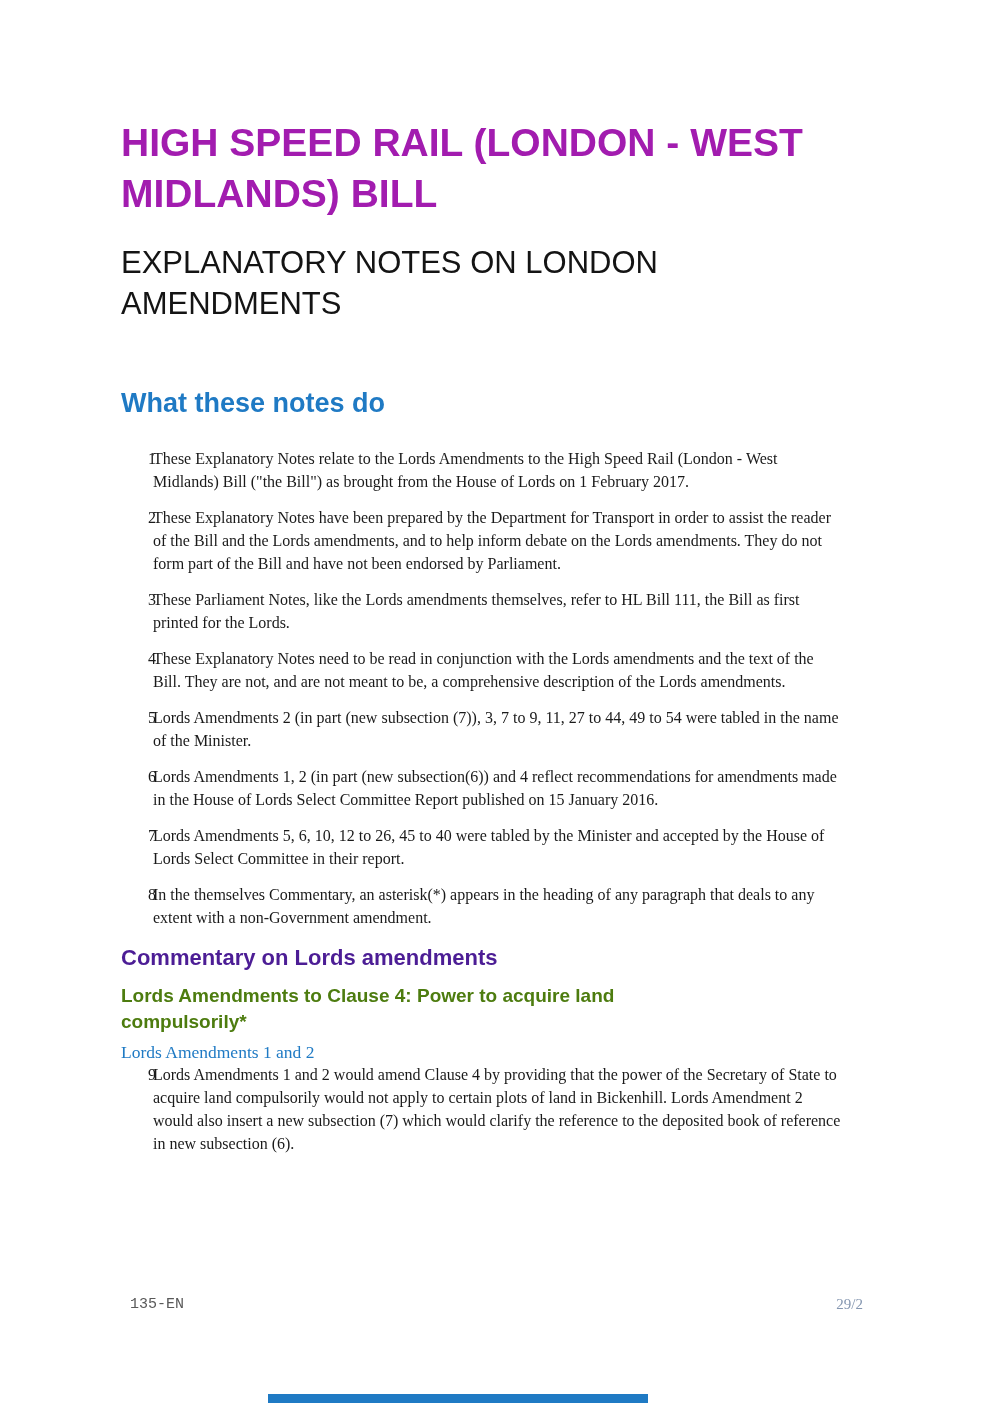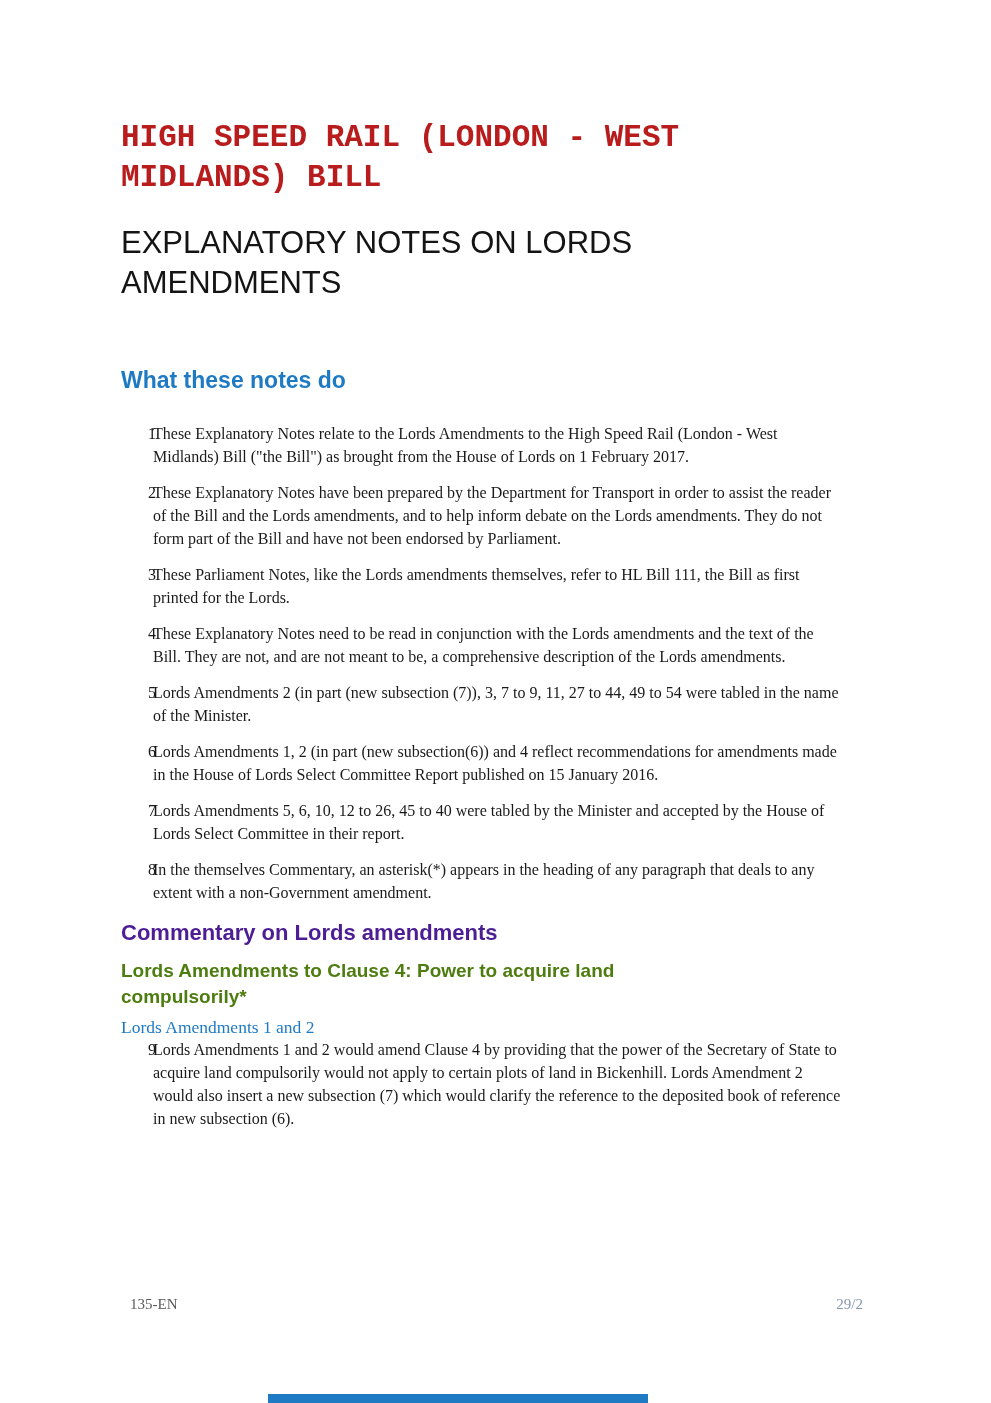--- a/index.html
+++ b/index.html
@@ -13,42 +13,42 @@
     margin: 0 auto;
     background: #ffffff;
     overflow: hidden;
   }
 
   .content {
     padding: 118px 120px 0 121px;
   }
 
   .doc-title {
-    font-family: Liberation Mono, monospace;
+    font-family: Liberation Sans, sans-serif;
     font-weight: bold;
-    font-size: 31px;
+    font-size: 39px;
     line-height: 1.3;
-    color: #b91c1c;
+    color: #a21caf;
     max-width: 700px;
   }
 
   .doc-subtitle {
     font-family: "Liberation Sans", sans-serif;
     font-weight: 400;
     font-size: 31px;
     line-height: 1.3;
     color: #141414;
     margin-top: 24px;
     max-width: 660px;
   }
 
   .section-heading {
     font-family: "Liberation Sans", sans-serif;
     font-weight: bold;
-    font-size: 23px;
+    font-size: 27px;
     color: #1f7ac4;
     margin-top: 64px;
   }
 
   .notes-list { margin-top: 28px; }
 
   .para {
     display: flex;
     margin-bottom: 13px;
     font-size: 16px;
@@ -94,40 +94,40 @@
   .footer {
     position: absolute;
     left: 130px;
     right: 128px;
     top: 1296px;
     display: flex;
     justify-content: space-between;
     font-family: "Liberation Serif", serif;
     font-size: 15px;
   }
-  .footer .footer-left  { color: #595959; }
+  .footer .footer-left  { color: #595959; font-family: Liberation Mono, monospace; }
   .footer .footer-right { color: #8496b0; }
 
   .bottom-accent-bar {
     position: absolute;
     left: 268px;
     bottom: 0;
     width: 380px;
     height: 9px;
     background: #1f7ac4;
   }
 </style>
 </head>
 <body>
 
 <div class="page">
   <div class="content">
 
     <h1 class="doc-title">HIGH SPEED RAIL (LONDON - WEST MIDLANDS) BILL</h1>
-    <h2 class="doc-subtitle">EXPLANATORY NOTES ON LORDS AMENDMENTS</h2>
+    <h2 class="doc-subtitle">EXPLANATORY NOTES ON LONDON AMENDMENTS</h2>
 
     <h3 class="section-heading">What these notes do</h3>
 
     <div class="notes-list">
       <div class="para">
         <span class="num">1</span>
         <span class="txt">These Explanatory Notes relate to the Lords Amendments to the High Speed Rail (London - West Midlands) Bill ("the Bill") as brought from the House of Lords on 1 February 2017.</span>
       </div>
       <div class="para">
         <span class="num">2</span>

